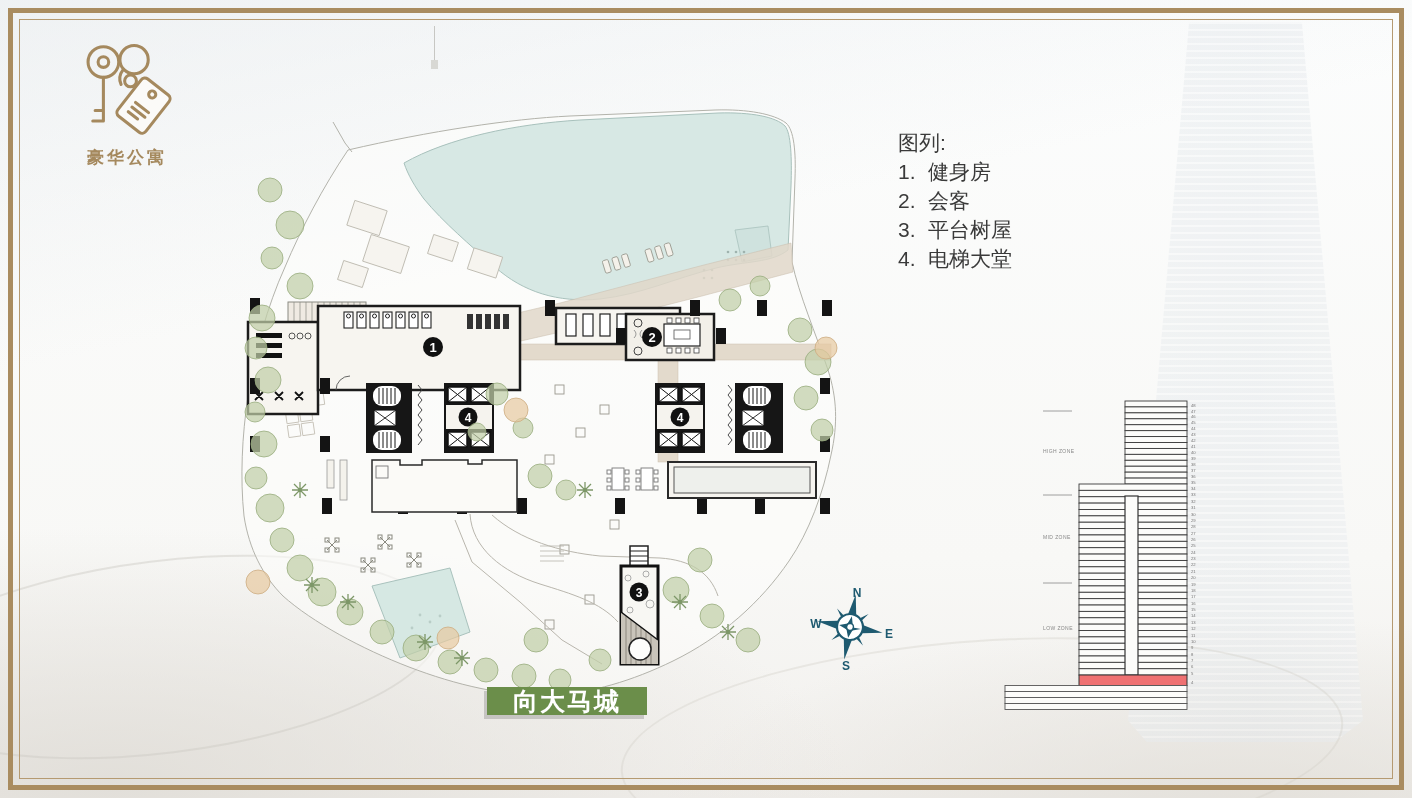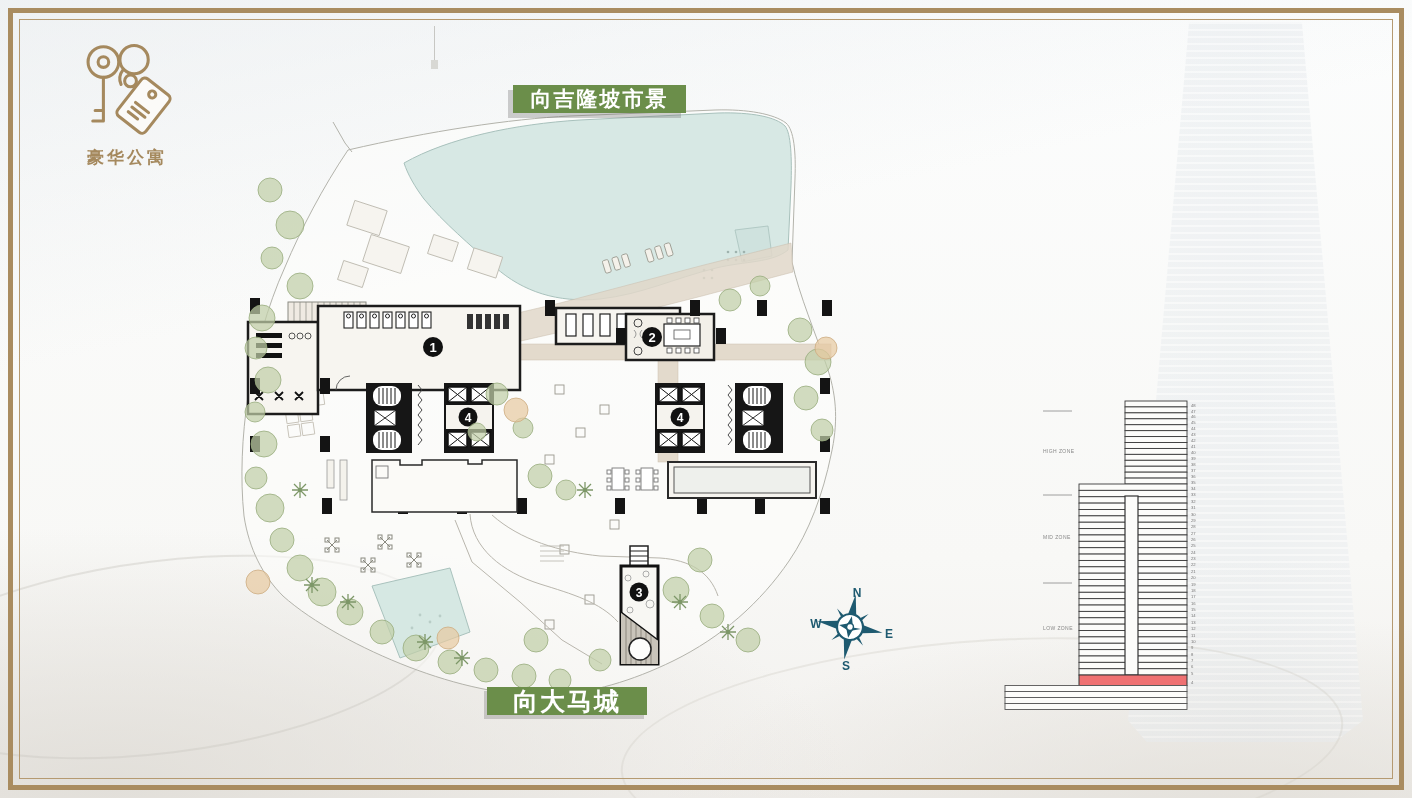--- a/index.html
+++ b/index.html
@@ -550,19 +550,37 @@
         <g transform="rotate(38 66 58)">
           <rect x="50" y="40" width="30" height="40" rx="4" fill="#fbfaf8"></rect>
           <circle cx="65" cy="48" r="3"></circle>
           <path d="M58,62 H72 M58,67 H72 M58,72 H68"></path>
         </g>
       </g>
     </svg>
     <div class="logo-text">豪华公寓</div>
   </div>
 
-  <div class="banner banner-top">向吉隆坡市景</div>
   <div class="banner banner-bottom">向大马城</div>
 
+  <div class="legend">
+    <div>图列:</div>
+    <div class="legend-item">
+      <span class="legend-num">1.</span>
+        <span>健身房</span>
+    </div>
+    <div class="legend-item">
+      <span class="legend-num">2.</span>
+        <span>会客</span>
+    </div>
+    <div class="legend-item">
+      <span class="legend-num">3.</span>
+        <span>平台树屋</span>
+    </div>
+    <div class="legend-item">
+      <span class="legend-num">4.</span>
+        <span>电梯大堂</span>
+    </div>
+  </div>
 
   <div class="frame-outer"></div>
   <div class="frame-inner"></div>
 </div>
 
 </body></html>

